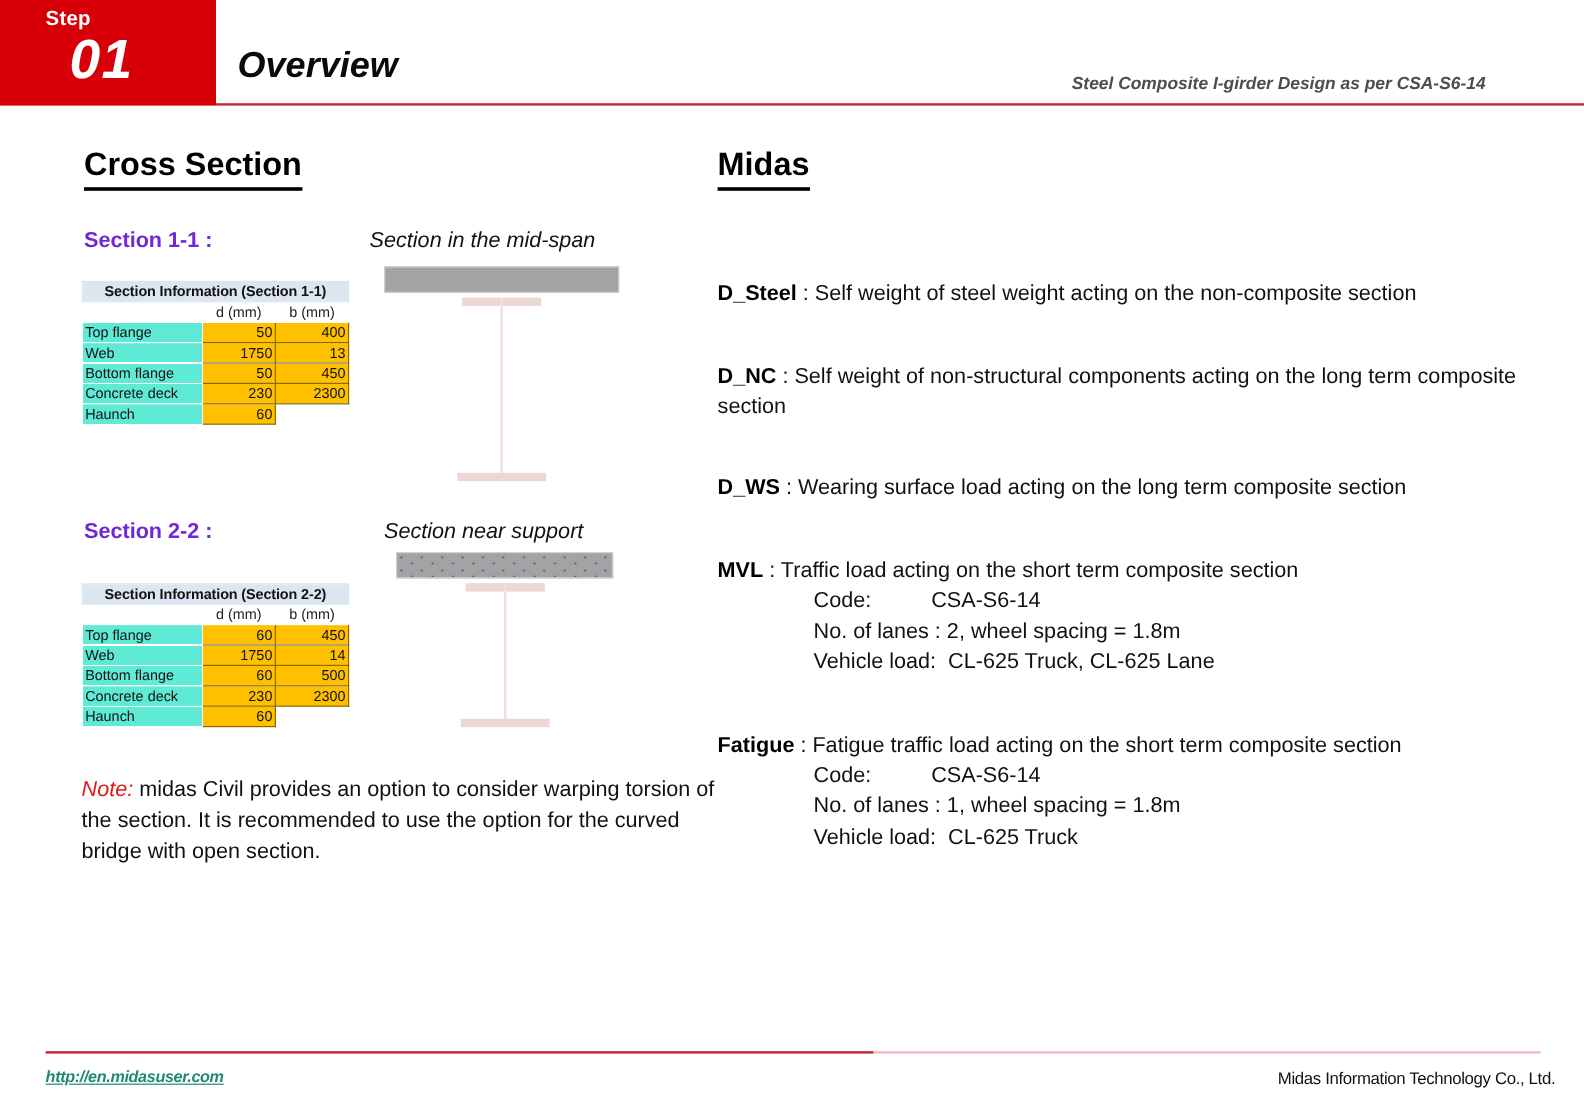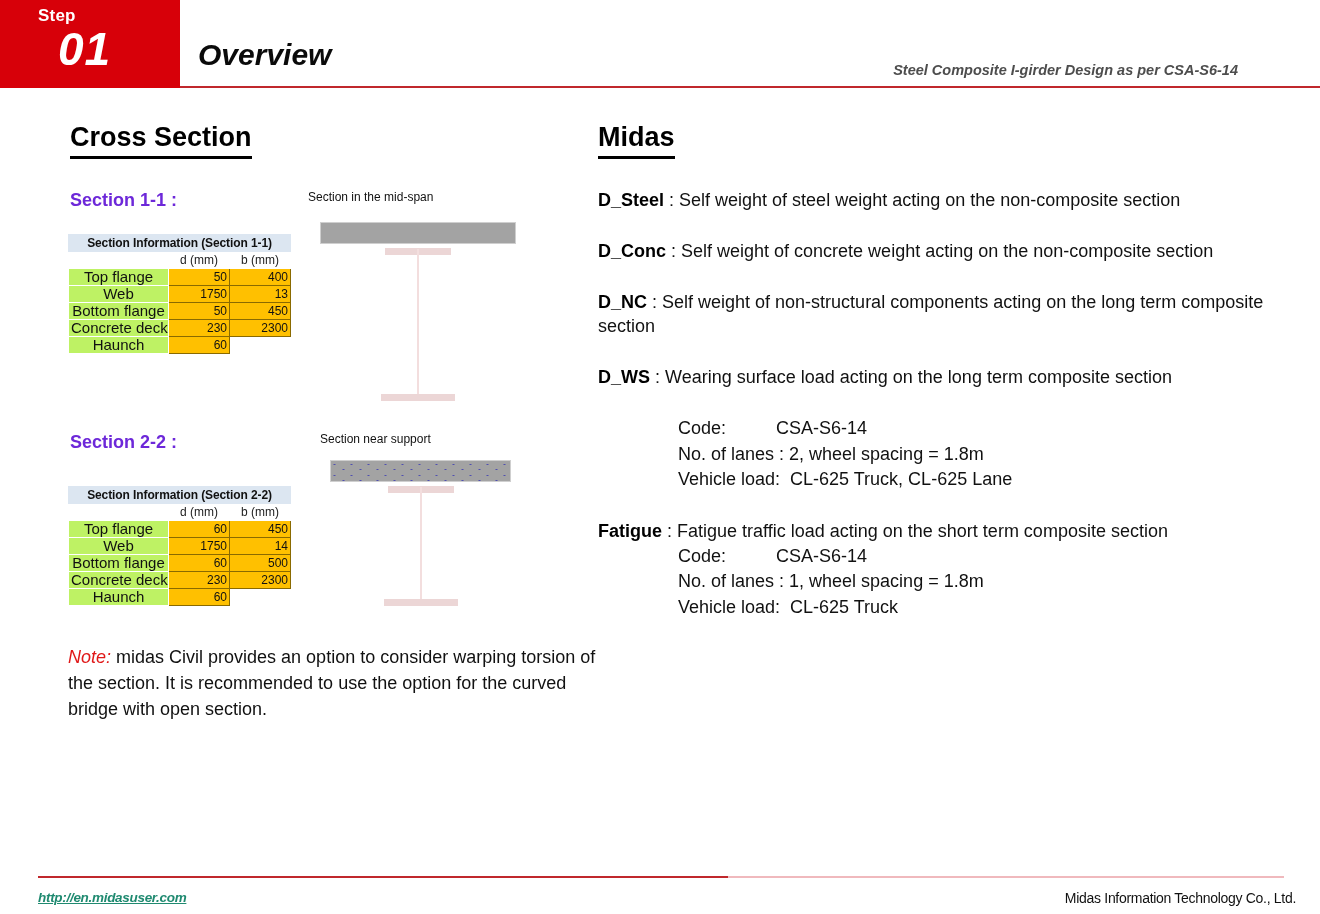--- a/index.html
+++ b/index.html
@@ -88,24 +88,25 @@
 
   .sub-label {
     position: absolute;
     font-size: 18px;
     font-weight: bold;
     color: #6d28d9;
     white-space: nowrap;
   }
   .diagram-caption {
     position: absolute;
-    font-size: 12px;
+    font-size: 18px;
     font-weight: normal;
     color: #111;
     white-space: nowrap;
+    font-style: italic;
   }
   #label-section-11 { left: 70px; top: 190px; }
   #label-section-22 { left: 70px; top: 432px; }
   #caption-midspan  { left: 308px; top: 190px; }
   #caption-support  { left: 320px; top: 432px; }
 
   
   .xl-table {
     position: absolute;
     width: 222px;
@@ -133,24 +134,24 @@
     letter-spacing: -0.1px;
     border: 1px solid #dce6f1 !important;
   }
   .xl-colhead {
     text-align: center;
     background: #ffffff;
     font-size: 12px;
     color: #222;
   }
   .xl-rowlabel {
-    text-align: center;
-    background: #bef264;
+    text-align: left;
+    background: #5eead4;
     padding-left: 4px;
-    font-size: 15px;
+    font-size: 12px;
   }
   .xl-val {
     background: #ffc000;
     text-align: right;
     padding-right: 3px;
     border: 1px solid #8a6a00 !important;
     font-size: 12px;
   }
   .xl-empty {
     background: #ffffff;
@@ -212,20 +213,21 @@
     left: 598px; top: 188px;
     width: 712px;
   }
   .load-item {
     margin-bottom: 26px;
   }
   .load-line {
     font-size: 18px;
     line-height: 1.38;
     color: #111;
+    margin-top: 44px;
   }
   .load-key {
     font-weight: bold;
     color: #000;
   }
   .load-sub {
     font-size: 18px;
     line-height: 1.42;
     color: #111;
     padding-left: 80px;
@@ -394,39 +396,37 @@
 <div class="col-heading" id="heading-loads">Midas</div>
 
 <div id="loads-list">
 
   <div class="load-item">
     <div class="load-line">
       <span class="load-key">D_Steel</span><span> : Self weight of steel weight acting on the non-composite section</span>
     </div>
   </div>
 
-  <div class="load-item">
-    <div class="load-line">
-      <span class="load-key">D_Conc</span><span> : Self weight of concrete weight acting on the non-composite section</span>
-    </div>
-  </div>
 
   <div class="load-item">
     <div class="load-line">
       <span class="load-key">D_NC</span><span> :  Self weight of non-structural components acting on the long term composite section</span>
     </div>
   </div>
 
   <div class="load-item">
     <div class="load-line">
       <span class="load-key">D_WS</span><span> : Wearing surface load acting on the long term composite section</span>
     </div>
   </div>
 
   <div class="load-item">
+    <div class="load-line">
+      <span class="load-key">MVL</span><span> : Traffic load acting on the short term composite section</span>
+    </div>
     <div class="load-sub">Code:          CSA-S6-14</div>
     <div class="load-sub">No. of lanes : 2, wheel spacing = 1.8m</div>
     <div class="load-sub">Vehicle load:  CL-625 Truck, CL-625 Lane</div>
   </div>
 
   <div class="load-item">
     <div class="load-line">
       <span class="load-key">Fatigue</span><span> : Fatigue traffic load acting on the short term composite section</span>
     </div>
     <div class="load-sub">Code:          CSA-S6-14</div>

